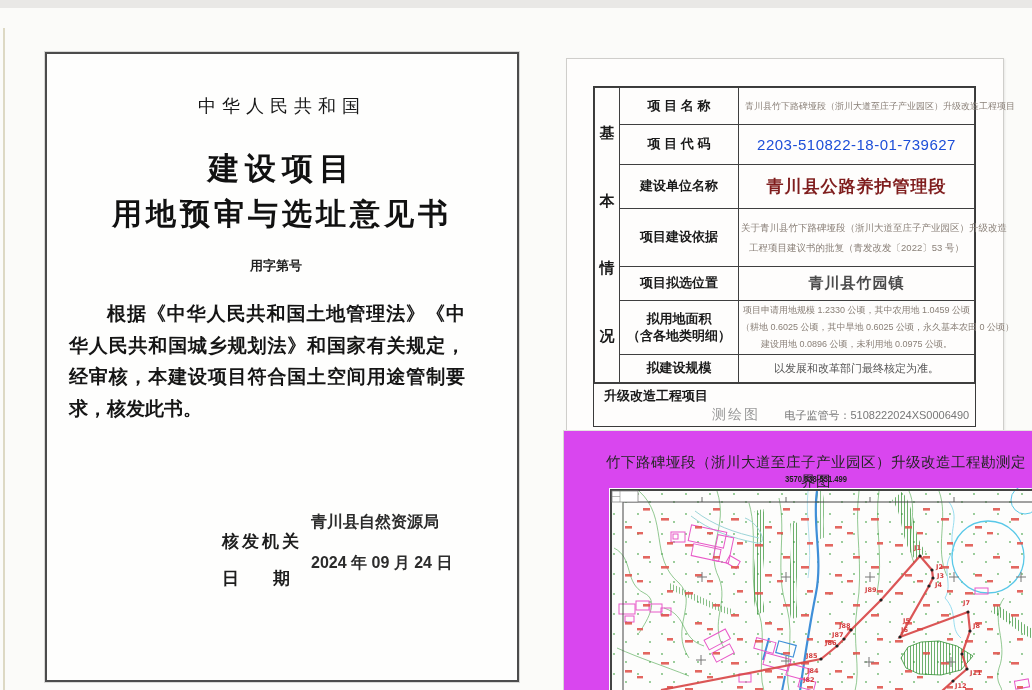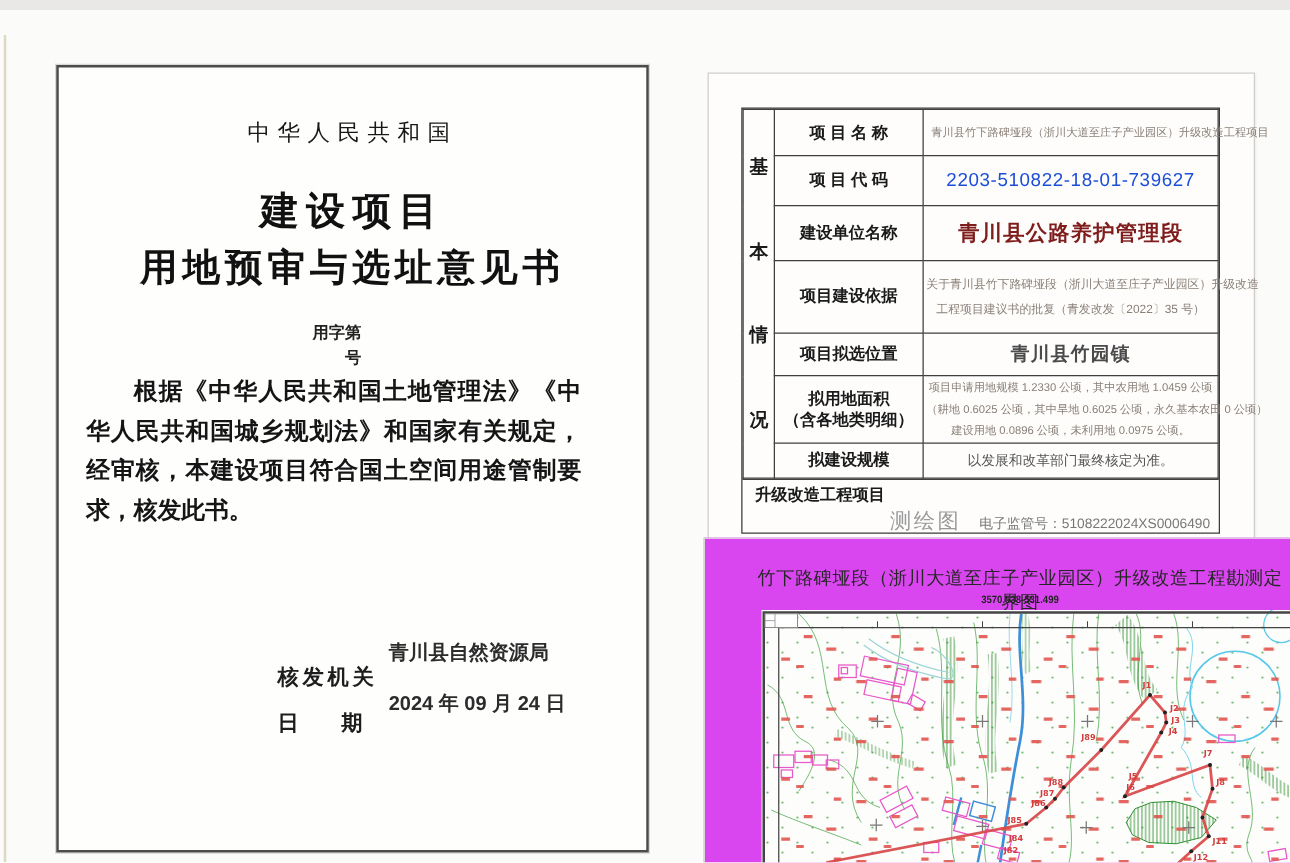--- a/index.html
+++ b/index.html
@@ -10,21 +10,21 @@
 
   
   .cert-frame{position:absolute;left:45px;top:52px;width:470px;height:626px;background:#fefefd;
               border:2px solid #4c4c4c;box-shadow:0 0 0 1px #d8d8d6;}
   .cert-country{position:absolute;top:40px;left:0;width:100%;text-align:center;
                 font-family:"Liberation Serif",serif;font-size:18px;letter-spacing:6px;color:#181818;}
   .cert-title1{position:absolute;top:94px;left:0;width:100%;text-align:center;
                font-size:31px;font-weight:bold;letter-spacing:6px;color:#111;}
   .cert-title2{position:absolute;top:140px;left:0;width:100%;text-align:center;
                font-size:30px;font-weight:bold;letter-spacing:4px;color:#111;}
-  .cert-number{position:absolute;top:203px;left:203px;display:flex;align-items:flex-end;flex-direction:column;}
+  .cert-number{position:absolute;top:203px;left:203px;display:flex;align-items:flex-end;}
   .cert-number .pre,.cert-number .suf{font-size:13px;font-weight:bold;color:#222;padding-bottom:2px;}
   .cert-number .num{display:inline-block;width:156px;text-align:center;border-bottom:1.2px solid #444;
                     font-size:14px;color:#555;letter-spacing:1px;padding-bottom:2px;margin:0 3px;}
   .cert-body{position:absolute;top:244px;left:22px;width:396px;margin:0;
              font-size:19px;line-height:31.5px;font-weight:600;color:#151515;
              text-indent:2em;text-align:justify;}
   .cert-issuer-label{position:absolute;top:476px;left:175px;font-size:17px;font-weight:bold;letter-spacing:3px;}
   .cert-date-label{position:absolute;top:513px;left:175px;font-size:17px;font-weight:bold;}
   .cert-issuer-value{position:absolute;top:458px;left:264px;font-size:16px;font-weight:bold;color:#2c2c2c;}
   .cert-date-value{position:absolute;top:499px;left:264px;font-size:16px;font-weight:bold;color:#2c2c2c;}
@@ -44,21 +44,21 @@
   .v-name{font-size:9px;color:#8a8078;white-space:nowrap;text-align:left;padding-left:4px;}
   .v-code{font-size:15px;color:#1d4ed8;letter-spacing:.5px;}
   .v-unit{font-size:17px;font-weight:600;color:#7f1d1d;letter-spacing:1px;}
   .v-basis{font-size:9.5px;color:#8a8078;line-height:2.1;white-space:nowrap;}
   .v-loc{font-size:15px;font-weight:600;color:#4a4a4a;letter-spacing:1px;}
   .v-area{font-size:9px;color:#8a8078;line-height:1.9;white-space:nowrap;}
   .v-scale{font-size:11px;color:#555;}
   .attach{position:relative;height:42px;border-top:1px solid #3f3f3f;}
   .attach-label{position:absolute;left:10px;top:3px;font-size:13px;font-weight:bold;color:#1a1a1a;}
   .attach-line{position:absolute;left:118px;top:21px;white-space:nowrap;}
-  .attach-map{font-size:17px;color:#9a9a9a;letter-spacing:2px;margin-right:10px;}
+  .attach-map{font-size:14px;color:#9a9a9a;letter-spacing:2px;margin-right:20px;}
   .attach-sup{font-size:11px;color:#777;}
 
   
   .map-sheet{position:absolute;left:563px;top:430px;width:469px;height:260px;background:#d946ef;
              border-left:1px solid #d8d7d4;border-top:1px solid #e4e3e0;}
   .map-title{position:absolute;left:40px;top:22px;width:424px;text-align:center;
              font-family:"Liberation Serif",serif;font-size:14.5px;color:#262626;letter-spacing:.5px;}
   .map-subtitle{position:absolute;left:40px;top:43px;width:424px;text-align:center;
                 font-size:8.5px;font-weight:bold;color:#222;transform:scaleX(.9);}
   .map-clip{position:absolute;left:45px;top:57px;width:424px;height:203px;overflow:hidden;}
@@ -113,21 +113,21 @@
         <tr style="height:44px;">
           <td class="lab">建设单位名称</td>
           <td class="val">
                 <div class="v-unit">青川县公路养护管理段</div>
               </td>
         </tr>
         <tr style="height:58px;">
           <td class="lab">项目建设依据</td>
           <td class="val">
             <div class="v-basis">关于青川县竹下路碑垭段（浙川大道至庄子产业园区）升级改造</div>
-            <div class="v-basis">工程项目建议书的批复（青发改发〔2022〕35 号）</div>
+            <div class="v-basis">工程项目建议书的批复（青发改发〔2022〕53 号）</div>
           </td>
         </tr>
         <tr style="height:34px;">
           <td class="lab">项目拟选位置</td>
           <td class="val">
                 <div class="v-loc">青川县竹园镇</div>
               </td>
         </tr>
         <tr style="height:54px;">
           <td class="lab">

